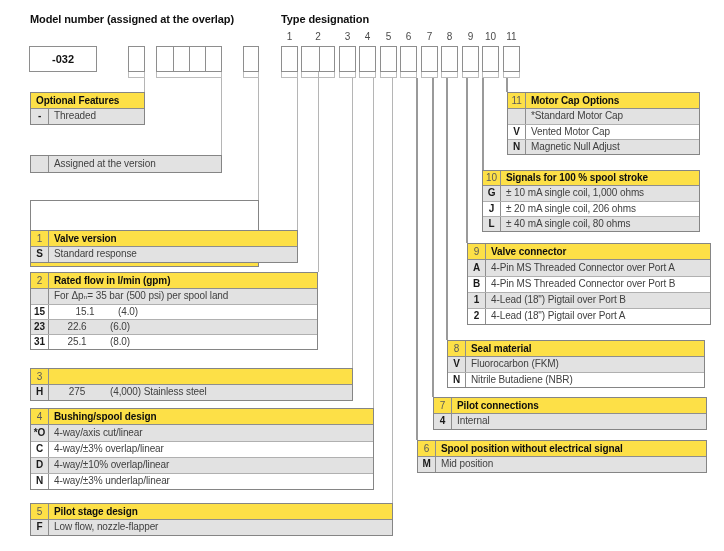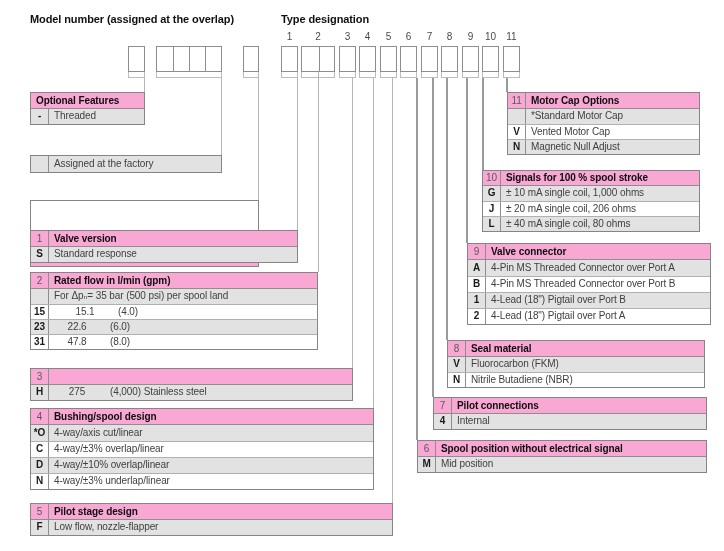--- a/index.html
+++ b/index.html
@@ -11,40 +11,43 @@
   .h-label { position:absolute; font-size:11px; font-weight:bold; color:#101010; letter-spacing:-0.1px; white-space:nowrap; }
   .tbox { position:absolute; border:1px solid #8e8e8e; background:#fff; box-sizing:border-box; }
   .tbox .cell-div { position:absolute; top:0; bottom:0; width:1px; background:#8e8e8e; }
   .model-val { font-size:11px; font-weight:bold; color:#111; text-align:center; line-height:24px; }
   .stub { position:absolute; box-sizing:border-box; border-left:1px solid #bcbcbc; border-right:1px solid #bcbcbc; border-bottom:1px solid #bcbcbc; }
   .vline { position:absolute; }
   .vline.light { width:1px; background:#b5b5b5; }
   .vline.dark { width:2px; background:#9a9a9a; }
   .numlbl { position:absolute; font-size:10px; color:#4a4a4a; transform:translateX(-50%); white-space:nowrap; }
   .otable { position:absolute; border:1px solid #858585; background:#fff; box-sizing:border-box; font-size:10px; letter-spacing:-0.1px; }
-  .thead { display:flex; background:#f9a8d4; border-bottom:1px solid #8e8e8e; box-sizing:border-box; }
+  .thead { display:flex; background:#fde047; border-bottom:1px solid #8e8e8e; box-sizing:border-box; }
   .thead.noline { border-bottom:none;margin-top:47px; }
   .titlecell { font-weight:bold; color:#0e0e0e; padding-left:5px; white-space:nowrap; }
   .numcell { width:18px; flex:none; text-align:center; color:#5a5a5a; border-right:1px solid #8e8e8e; box-sizing:border-box; }
   .trow { display:flex; box-sizing:border-box; background:#fff; }
   .trow.stripe { background:#e2e2e2; }
   .trow.sep { border-top:1px solid #b0b0b0; }
   .keycell { width:18px; flex:none; text-align:center; font-weight:bold; color:#1a1a1a; border-right:1px solid #8e8e8e; box-sizing:border-box; }
   .valcell { flex:1; padding-left:5px; color:#414141; white-space:nowrap; overflow:hidden; }
   .v1 { display:inline-block; width:46px; text-align:center; }
   .v2 { display:inline-block; margin-left:10px; }
 </style>
 </head>
 <body>
 
 <div class="canvas">
 
   <div class="h-label" style="left:30px; top:13px;">Model number (assigned at the overlap)</div>
   <div class="h-label" style="left:281px; top:13px;">Type designation</div>
 
+  <div class="tbox" style="left:29px; top:46px; width:68px; height:26px;">
+    <div class="model-val">-032</div>
+  </div>
   <div class="tbox" style="left:128px; top:46px; width:17px; height:26px;"></div>
   <div class="tbox" style="left:156px; top:46px; width:66px; height:26px;">
     <div class="cell-div" style="left:16px;"></div>
     <div class="cell-div" style="left:32px;"></div>
     <div class="cell-div" style="left:48px;"></div>
   </div>
   <div class="tbox" style="left:243px; top:46px; width:16px; height:26px;"></div>
 
   <div id="gen-layer">
       <div class="tbox" style="left: 281px; top: 46px; width: 17px; height: 26px;"></div>
@@ -104,21 +107,21 @@
           <div class="titlecell">Optional Features</div>
         </div>
         <div class="trow stripe" style="height: 15px; line-height: 14px;">
           <div class="keycell">-</div>
           <div class="valcell">Threaded</div>
         </div>
       </div>
       <div class="otable" style="left: 30px; top: 155px; width: 192px;">
         <div class="trow stripe" style="height: 16px; line-height: 15px;">
           <div class="keycell"></div>
-          <div class="valcell">Assigned at the factory</div>
+          <div class="valcell">Assigned at the version</div>
         </div>
       </div>
       <div class="otable" style="left: 30px; top: 200px; width: 229px;">
         <div class="thead noline" style="height: 18px; line-height: 17px;">
           <div class="titlecell">Factory Identification (Revision Level)</div>
         </div>
       </div>
       <div class="otable" style="left: 30px; top: 230px; width: 268px;">
         <div class="thead " style="height: 16px; line-height: 15px;">
           <div class="numcell">1</div>
@@ -141,21 +144,21 @@
         <div class="trow sep" style="height: 15px; line-height: 13px; gap: 8px;">
           <div class="keycell">15</div>
           <div class="valcell"><div class="v1">15.1</div><div class="v2">(4.0)</div></div>
         </div>
         <div class="trow stripe sep" style="height: 15px; line-height: 13px;">
           <div class="keycell">23</div>
           <div class="valcell"><div class="v1">22.6</div><div class="v2">(6.0)</div></div>
         </div>
         <div class="trow sep" style="height: 15px; line-height: 13px;">
           <div class="keycell">31</div>
-          <div class="valcell"><div class="v1">47.8</div><div class="v2">(8.0)</div></div>
+          <div class="valcell"><div class="v1">25.1</div><div class="v2">(8.0)</div></div>
         </div>
       </div>
       <div class="otable" style="left: 30px; top: 368px; width: 323px;">
         <div class="thead " style="height: 16px; line-height: 15px;">
           <div class="numcell">3</div>
         </div>
         <div class="trow stripe" style="height: 15px; line-height: 14px;">
           <div class="keycell">H</div>
           <div class="valcell"><div class="v1">275</div><div class="v2">(4,000) Stainless steel</div></div>
         </div>

